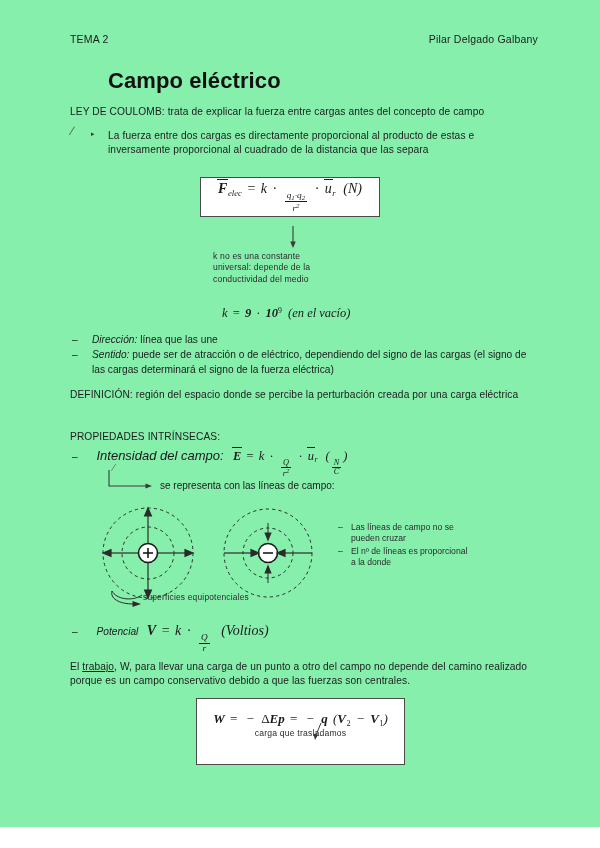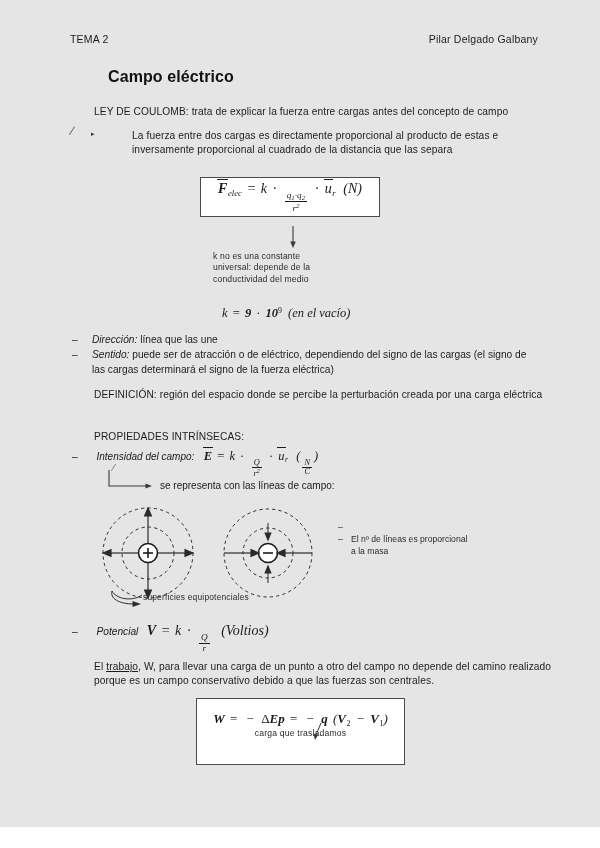--- a/index.html
+++ b/index.html
@@ -12,55 +12,54 @@
     height: 848px;
     font-family: "Liberation Sans", sans-serif;
     color: #1a1a1a;
     position: relative;
     overflow: hidden;
   }
   .page {
     position: relative;
     width: 600px;
     height: 827px;
-    background: #e5e5e5;
+    background: #86efac;
   }
 
   
   .doc-header {
     position: absolute;
     top: 33px;
     left: 70px;
     right: 62px;
     display: flex;
     justify-content: space-between;
     font-size: 10.5px;
     letter-spacing: 0.2px;
     color: #1c1c1c;
   }
 
   
   .doc-title {
     position: absolute;
     top: 68px;
     left: 108px;
-    font-size: 16px;
+    font-size: 22px;
     font-weight: bold;
     letter-spacing: 0.1px;
     color: #111;
   }
 
   
   .para {
     position: absolute;
     font-size: 10.2px;
     line-height: 14.2px;
     color: #1c1c1c;
     letter-spacing: 0.1px;
-    margin-left: 24px;
   }
 
   
   .dash-list {
     position: absolute;
     font-size: 10.2px;
     line-height: 14.4px;
     color: #1c1c1c;
   }
   .dash-row {
@@ -254,21 +253,21 @@
       <span class="dash-text"><span class="ital">Sentido:</span><span> puede ser de atracción o de eléctrico, dependiendo del signo de las cargas (el signo de las cargas determinará el signo de la fuerza eléctrica)</span></span>
     </div>
   </div>
 
   <div class="para" style="top:388px; left:70px; width:455px;">DEFINICIÓN: región del espacio donde se percibe la perturbación creada por una carga eléctrica</div>
 
   <div class="para" style="top:430px; left:70px;">PROPIEDADES INTRÍNSECAS:</div>
 
   <div style="position:absolute; left:72px; top:446px;">
     <span style="display:inline-block;width:20px;font-size:10.2px;">–</span>
-    <span class="ital" style="font-size:10px;">Intensidad del campo:</span>
+    <span class="ital" style="font-size:13px;">Intensidad del campo:</span>
     <span class="math" style="font-size:12.5px; padding-left:5px;">
       <span class="vecbar"><b>E</b></span>
       <span class="op">=</span> k <span class="op">·</span>
       <span class="frac">
           <span class="num">Q</span>
           <span class="den">r<span style="font-size:.8em;vertical-align:.5em;">2</span></span>
         </span>
       <span class="op">·</span> <span class="vecbar">u</span><span class="sub">r</span>
       <span style="padding-left:5px;">(<span class="frac">
             <span class="num">N</span>
@@ -332,26 +331,30 @@
         <path d="M45 101 L36.5 98 L36.5 104 Z" fill="#2b2b2b"></path>
       </g>
     </svg>
   </div>
 
   <div class="eq-label">superficies equipotenciales</div>
 
   <div class="notes-right">
     <div class="dash-row">
       <span class="dash-mark">–</span>
+      <span class="dash-text">
+        <span style="display:block;">Las líneas de campo no se</span>
+        <span style="display:block;">pueden cruzar</span>
+      </span>
     </div>
     <div class="dash-row" style="margin-top:1px;">
       <span class="dash-mark">–</span>
       <span class="dash-text">
         <span style="display:block;">El nº de líneas es proporcional</span>
-        <span style="display:block;">a la masa</span>
+        <span style="display:block;">a la donde</span>
       </span>
     </div>
   </div>
 
   <div style="position:absolute; left:72px; top:621px;">
     <span style="display:inline-block;width:20px;font-size:10.2px;">–</span>
     <span class="ital" style="font-size:10.2px;">Potencial</span>
     <span class="math" style="font-size:14px; padding-left:4px;">
       <b>V</b> <span class="op">=</span> k <span class="op">·</span>
       <span class="frac">

